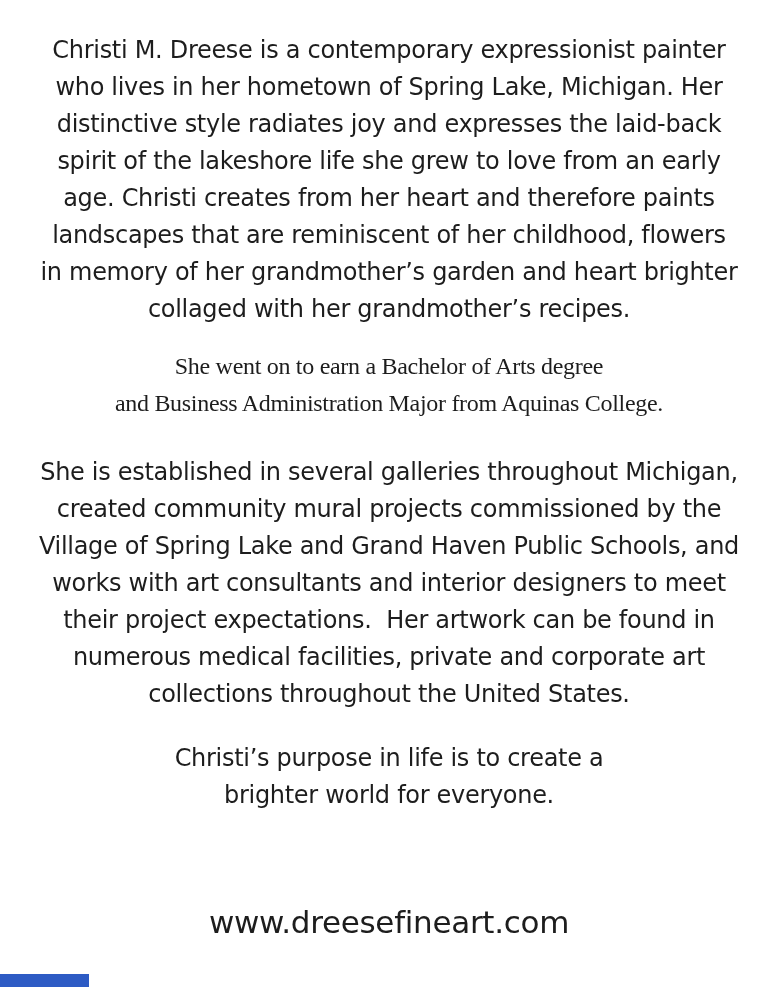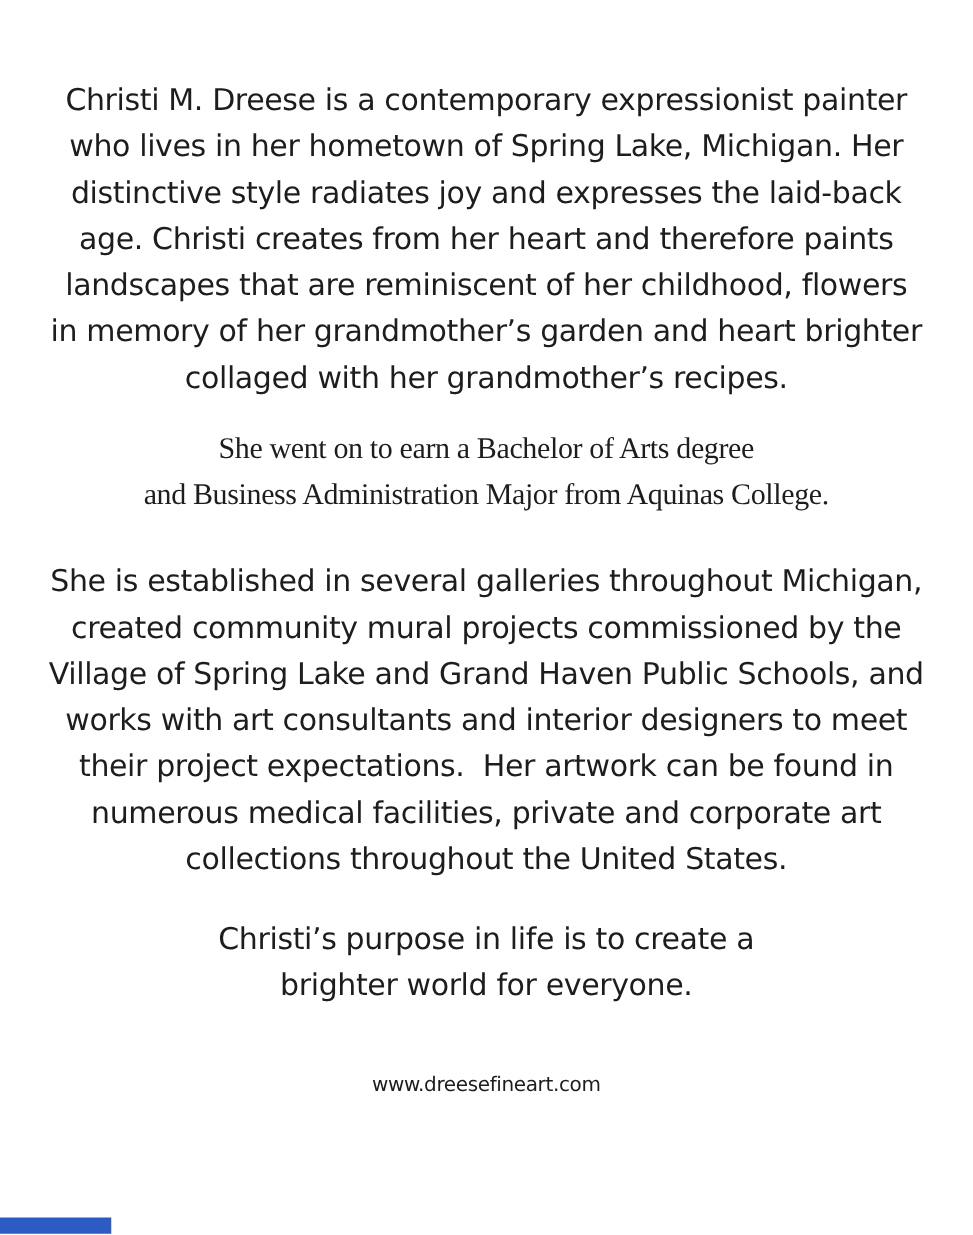--- a/index.html
+++ b/index.html
@@ -8,49 +8,50 @@
     overflow: hidden;
   }
   body {
     width: 778px;
     height: 988px;
     background: #ffffff;
     position: relative;
     font-family: "DejaVu Sans", sans-serif;
   }
   .doc {
-    padding-top: 62px;
+    padding-top: 32px;
     text-align: center;
     font-size: 24px;
     line-height: 37px;
     letter-spacing: -0.3px;
     color: #1d1d1d;
   }
   .paragraph { margin: 0; }
   .line { white-space: pre; }
   .p2 { margin-top: 20px; font-family: Liberation Serif, serif; }
   .p3 { margin-top: 32px; }
   .p4 { margin-top: 27px; }
-  .website { margin-top: 42px; font-size: 16px; }
+  .website { margin-top: 90px; font-size: 31px; }
   .accent-bar {
     position: absolute;
     left: 0;
     bottom: 1px;
     width: 89px;
     height: 13px;
   }
 </style>
 </head>
 <body>
 
 <div class="doc">
   <div class="paragraph p1">
       <div class="line">Christi M. Dreese is a contemporary expressionist painter</div>
       <div class="line">who lives in her hometown of Spring Lake, Michigan. Her</div>
       <div class="line">distinctive style radiates joy and expresses the laid-back</div>
+      <div class="line">spirit of the lakeshore life she grew to love from an early</div>
       <div class="line">age. Christi creates from her heart and therefore paints</div>
       <div class="line">landscapes that are reminiscent of her childhood, flowers</div>
       <div class="line">in memory of her grandmother’s garden and heart brighter</div>
       <div class="line">collaged with her grandmother’s recipes.</div>
     </div>
 
   <div class="paragraph p2">
       <div class="line">She went on to earn a Bachelor of Arts degree</div>
       <div class="line">and Business Administration Major from Aquinas College.</div>
     </div>

